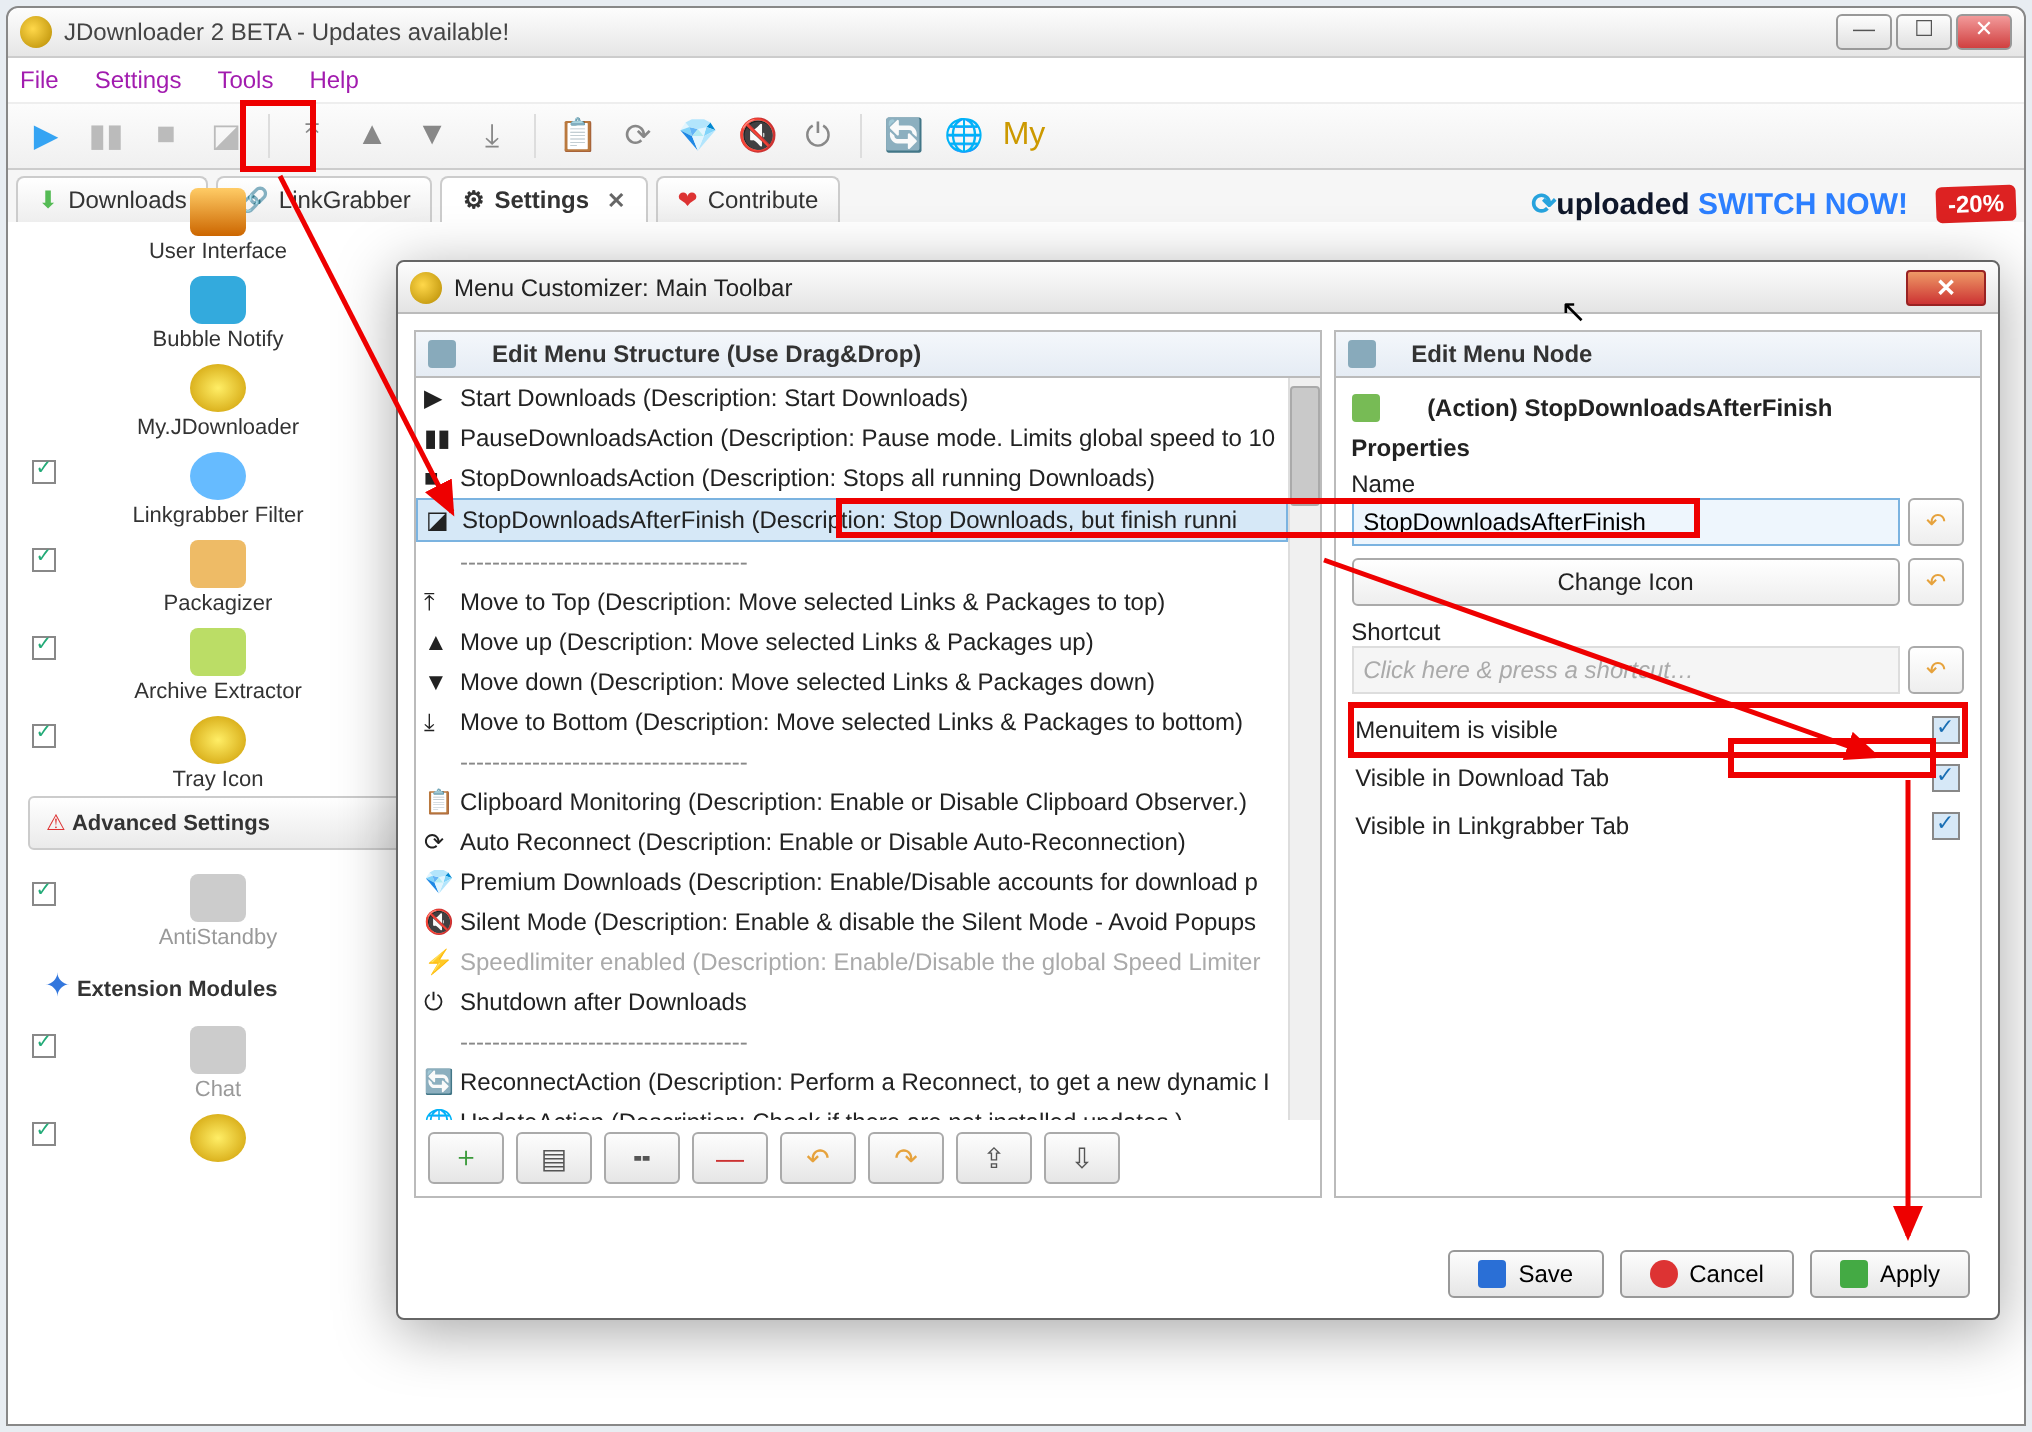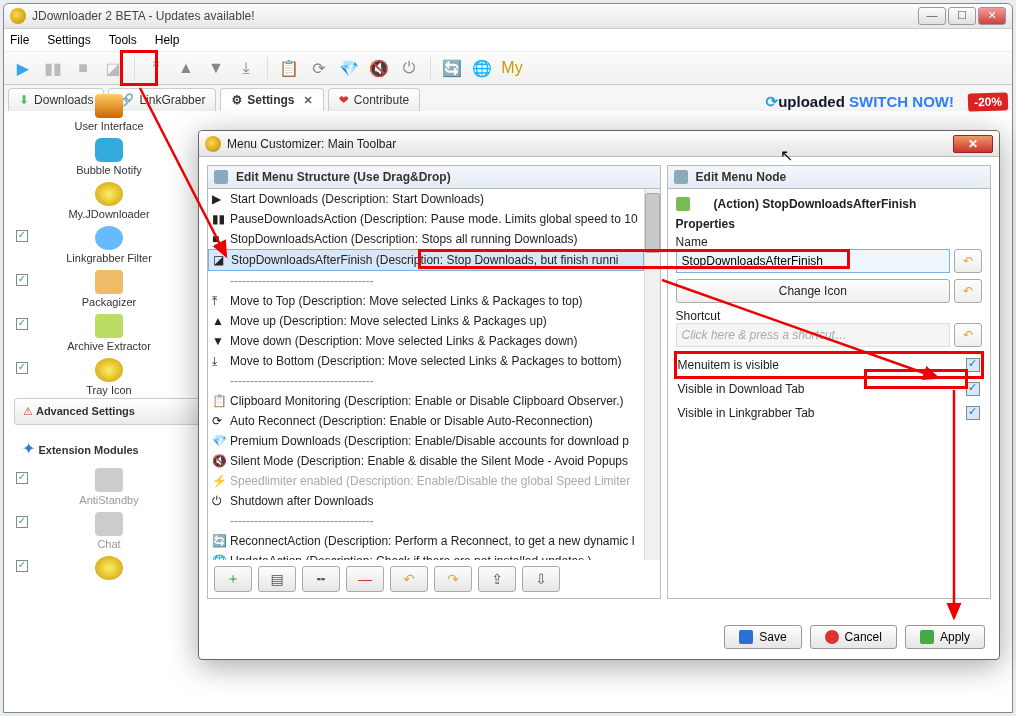--- a/index.html
+++ b/index.html
@@ -7,21 +7,21 @@
 
 
 .win { position: absolute; left: 3px; top: 3px; width: 1010px; height: 710px; background: #fff; border: 1px solid #888; border-radius: 6px 6px 0 0; }
 .titlebar { height: 25px; background: linear-gradient(#fdfdfd, #e6e6e6); border-bottom: 1px solid #ccc; display: flex; align-items: center; padding: 4px 6px; border-radius: 6px 6px 0 0; }
 .titlebar .icon { width: 16px; height: 16px; background: radial-gradient(circle at 40% 40%, #ffd84a, #b58900); border-radius: 50%; margin-right: 6px; }
 .titlebar .title { font-size: 12px; color: #444; flex: 1; }
 .winbtns { display: flex; gap: 2px; }
 .winbtn { width: 28px; height: 18px; background: linear-gradient(#fdfdfd,#e0e0e0); border: 1px solid #999; border-radius: 3px; font-size: 11px; text-align: center; line-height: 15px; color:#555; }
 .winbtn.close { background: linear-gradient(#f29a9a,#d04040); color:#fff; }
 
-.menubar { height: 22px; background: #fff; display: flex; align-items: center; padding: 0 6px; gap: 18px; font-size: 12px; color: #000000; }
+.menubar { height: 22px; background: #fff; display: flex; align-items: center; padding: 0 6px; gap: 18px; font-size: 12px; color: #a21caf; }
 
 .toolbar { height: 34px; background: linear-gradient(#fcfcfc,#f0f0f0); border-top:1px solid #eee; border-bottom: 1px solid #ccc; display:flex; align-items:center; padding:0 6px; gap:4px; }
 .tbtn { width: 26px; height: 26px; display:flex; align-items:center; justify-content:center; color:#888; font-size:16px; }
 .tbtn.green { color:#3a9a3a; }
 .tdiv { width:1px; height:22px; background:#ddd; margin:0 4px;}
 .redbox { border: 3px solid #e00; position: absolute; pointer-events:none; z-index:50; }
 
 .tabbar { height: 26px; background:#f6f6f6; display:flex; align-items:flex-end; padding:0 4px; gap:4px; }
 .tab { padding:4px 10px; border:1px solid #ccc; border-bottom:none; background: linear-gradient(#fff,#eee); border-radius:4px 4px 0 0; display:flex; align-items:center; gap:5px; font-size:12px; color:#333; }
 .tab.active { background:#fff; font-weight:600; }
@@ -41,21 +41,21 @@
 
 
 .dialog { position:absolute; left:198px; top:130px; width:802px; height:530px; background:#fff; border:1px solid #666; border-radius:4px; box-shadow:0 6px 30px rgba(0,0,0,.35); z-index:10; }
 .dtitle { height:26px; background: linear-gradient(#fdfdfd,#e4e4e4); border-bottom:1px solid #bbb; display:flex; align-items:center; padding:0 6px; border-radius:4px 4px 0 0;}
 .dtitle .icon { width:16px; height:16px; background: radial-gradient(circle at 40% 40%, #ffd84a, #b58900); border-radius:50%; margin-right:6px;}
 .dtitle .t { flex:1; font-size:12px; color:#222;}
 .dtitle .close { width:40px; height:18px; background:linear-gradient(#e96,#c33); border:1px solid #922; color:#fff; font-weight:700; text-align:center; line-height:16px; border-radius:2px; font-size:12px;}
 .dbody { display:flex; padding:8px; gap:6px; height: 450px; }
 .panel { border:1px solid #bbb; background:#fff; flex:1; display:flex; flex-direction:column; }
 .panel.left { flex: 0 0 452px; }
-.panel-h { background: linear-gradient(#f4f7fb,#e5ecf4); border-bottom:1px solid #bbb; padding:4px 6px; font-size:12px; font-weight:700; color:#333; display:flex; align-items:center; gap:8px;}
+.panel-h { background: linear-gradient(#f4f7fb,#e5ecf4); border-bottom:1px solid #bbb; padding:4px 6px; font-size:12px; font-weight:700; color:#333; display:flex; align-items:center; gap:18px;}
 .panel-h .pi { width:14px; height:14px; background:#8ab; border-radius:2px;}
 .list { overflow-y:auto; overflow-x:hidden; flex:1; font-size:12px; }
 .li { padding:3px 6px 3px 22px; white-space:nowrap; position:relative; color:#222; }
 .li .ic { position:absolute; left:4px; top:3px; width:14px; height:14px; }
 .li.sep { color:#888; letter-spacing:0; padding-left:22px; }
 .li.sel { background:#d6e8f7; border:1px solid #7bb3e0;}
 .li.disabled { color:#aaa; }
 .btnrow { padding:6px; display:flex; gap:6px; }
 .sqbtn { width:38px; height:26px; background: linear-gradient(#fdfdfd,#e6e6e6); border:1px solid #aaa; border-radius:3px; display:flex; align-items:center; justify-content:center; color:#555; font-size:14px;}
 
@@ -157,22 +157,22 @@
   <div class="sidewrap">
     <div class="side-item"><div class="ic" style="background:linear-gradient(#fc6,#c60)"></div><span>User Interface</span></div>
     <div class="side-item"><div class="ic" style="background:#3ad;border-radius:6px"></div><span>Bubble Notify</span></div>
     <div class="side-item"><div class="ic" style="background:radial-gradient(#fe6,#c90);border-radius:50%"></div><span>My.JDownloader</span></div>
     <div class="side-item"><span class="chk on"></span><div class="ic" style="background:#6bf;border-radius:50%"></div><span>Linkgrabber Filter</span></div>
     <div class="side-item"><span class="chk on"></span><div class="ic" style="background:#eb6"></div><span>Packagizer</span></div>
     <div class="side-item"><span class="chk on"></span><div class="ic" style="background:#bd6"></div><span>Archive Extractor</span></div>
     <div class="side-item"><span class="chk on"></span><div class="ic" style="background:radial-gradient(#fe6,#c90);border-radius:50%"></div><span>Tray Icon</span></div>
     <div class="side-item selected" style="text-align:left;padding:6px 8px"><span style="color:#d33">⚠</span> <b>Advanced Settings</b></div>
     <div style="height:8px"></div>
+    <div class="side-item" style="color:#999"><span class="chk on"></span><div class="ic" style="background:#ccc"></div><span>AntiStandby</span></div>
     <div class="side-item" style="text-align:left;padding:6px 8px"><span style="color:#37d;font-size:16px">✦</span> <b>Extension Modules</b></div>
-    <div class="side-item" style="color:#999"><span class="chk on"></span><div class="ic" style="background:#ccc"></div><span>AntiStandby</span></div>
     <div class="side-item" style="color:#999"><span class="chk on"></span><div class="ic" style="background:#ccc"></div><span>Chat</span></div>
     <div class="side-item">
         <span class="chk on"></span>
         <div class="ic" style="background:radial-gradient(#fe6,#c90);border-radius:50%"></div>
       </div>
   </div>
 </div>
 
 <div class="dialog">
   <div class="dtitle">

